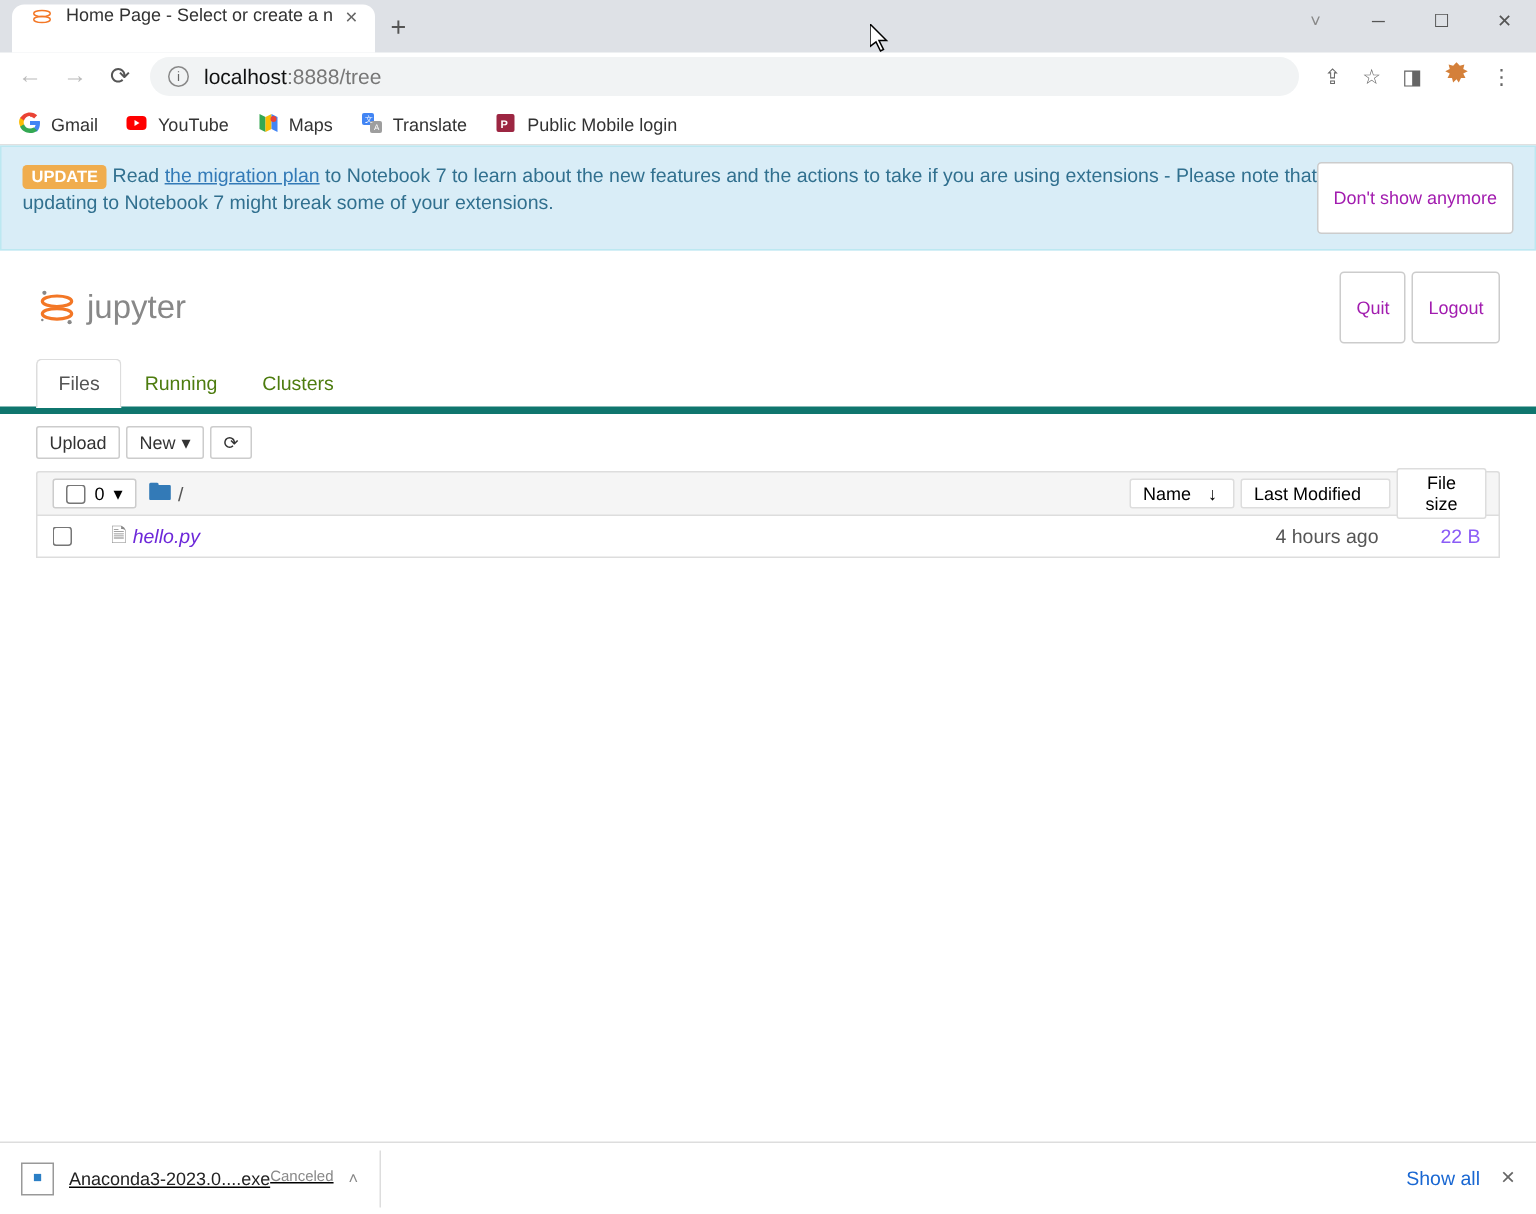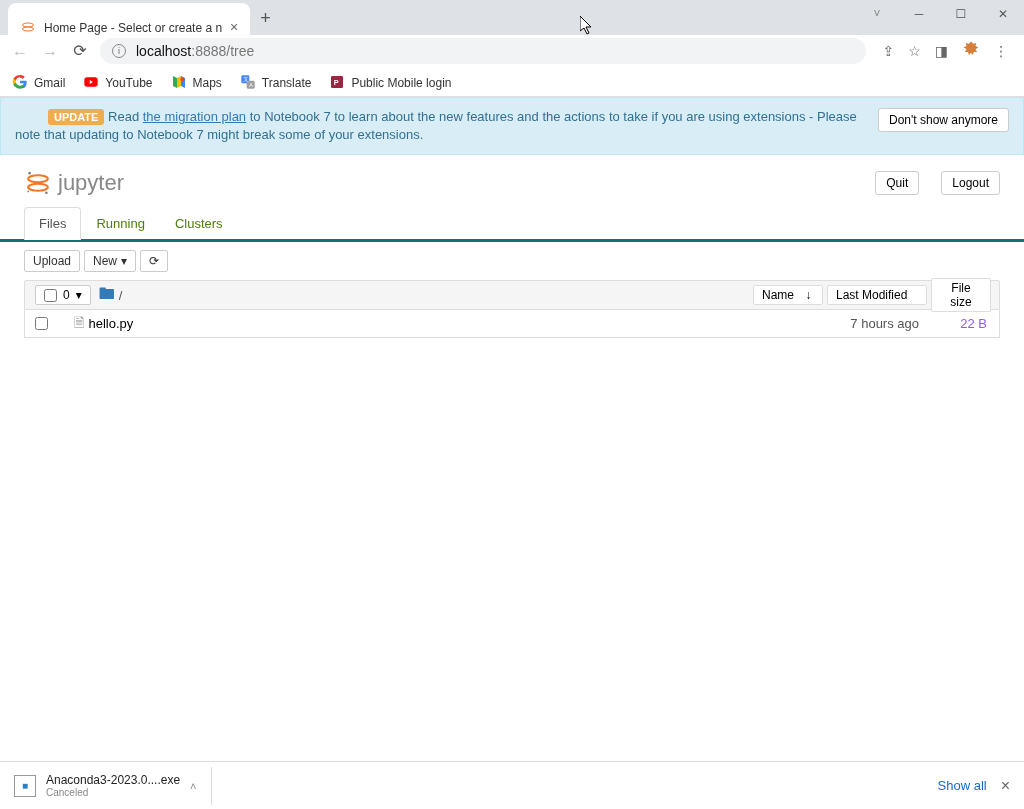--- a/index.html
+++ b/index.html
@@ -1,20 +1,20 @@
 <!DOCTYPE html>
 <html><head>
   <meta charset="utf-8">
   <style>
     * { margin: 0; padding: 0; box-sizing: border-box; font-family: Arial, sans-serif; }
     body { width: 1024px; height: 809px; overflow: hidden; background: #fff; }
     
     
     .browser-top { background: #dee1e6; height: 35px; display: flex; align-items: flex-end; padding: 0 8px; position: relative; }
-    .browser-tab { background: #fff; border-radius: 8px 8px 0 0; height: 32px; display: flex; align-items: flex-end; padding: 0 12px; gap: 8px; min-width: 210px; margin-top: 17px; }
+    .browser-tab { background: #fff; border-radius: 8px 8px 0 0; height: 32px; display: flex; align-items: flex-start; padding: 0 12px; gap: 8px; min-width: 210px; margin-top: 17px; }
     .tab-icon { width: 16px; height: 16px; }
     .tab-title { font-size: 12px; color: #333; overflow: hidden; white-space: nowrap; text-overflow: ellipsis; flex: 1; }
     .tab-close { font-size: 14px; color: #666; cursor: pointer; }
     .new-tab { margin-left: 10px; color: #555; font-size: 18px; cursor: pointer; padding-bottom: 6px; }
     .window-controls { position: absolute; right: 0; top: 0; display: flex; gap: 0; }
     .wc { width: 42px; height: 28px; display: flex; align-items: center; justify-content: center; font-size: 12px; cursor: pointer; color: #555; }
     .wc-chevron { width: 42px; height: 28px; display: flex; align-items: center; justify-content: center; color: #888; font-size: 12px; cursor: pointer; }
     
     .addr-bar { background: #fff; height: 32px; display: flex; align-items: center; padding: 0 10px; gap: 10px; border-bottom: 1px solid #fff; }
     .nav-btn { color: #bbb; font-size: 16px; cursor: pointer; width: 20px; text-align: center; }
@@ -28,65 +28,65 @@
     .ext-icon svg { width: 18px; height: 18px; }
     
     
     .bookmarks { height: 30px; display: flex; align-items: center; padding: 0 12px; gap: 18px; border-bottom: 1px solid #e0e0e0; background: #fff; }
     .bm { display: flex; align-items: flex-end; gap: 6px; font-size: 12px; color: #333; cursor: pointer; }
     .bm-icon { width: 16px; height: 16px; }
     
     
     .update-banner { background: #d9edf7; border: 1px solid #bce8f1; padding: 10px 14px; display: flex; align-items: flex-start; justify-content: space-between; font-size: 13px; color: #8a6d3b; }
     .update-banner .msg { flex: 1; line-height: 1.4; color: #31708f; }
-    .update-badge { background: #f0ad4e; color: #fff; padding: 2px 6px; border-radius: 3px; font-size: 11px; font-weight: bold; margin-left: 33px; }
+    .update-badge { background: #f0ad4e; color: #fff; padding: 2px 6px; border-radius: 3px; font-size: 11px; font-weight: bold; }
     .update-banner a { color: #337ab7; text-decoration: underline; }
-    .btn { background: #fff; border: 1px solid #ccc; padding: 4px 10px; font-size: 12px; border-radius: 3px; cursor: pointer; color: #000000; }
+    .btn { background: #fff; border: 1px solid #ccc; padding: 16px 10px; font-size: 12px; border-radius: 3px; cursor: pointer; color: #a21caf; }
     
     
     .jh { padding: 14px 24px 10px; display: flex; align-items: center; justify-content: space-between; }
     .logo { display: flex; align-items: center; gap: 6px; }
     .logo-icon { width: 28px; height: 28px; }
     .logo-text { color: #888; font-size: 22px; font-weight: normal; }
-    .hdr-btns { display: flex; gap: 22px; }
-    
-    
-    .tabs { border-bottom: 3px solid #0f766e; padding: 0 24px; display: flex; }
+    .hdr-btns { display: flex; gap: 4px; }
+    
+    
+    .tabs { border-bottom: 5px solid #0f766e; padding: 0 24px; display: flex; }
     .tab { padding: 8px 14px; font-size: 13px; color: #4d7c0f; cursor: pointer; border: 1px solid transparent; margin-bottom: -1px; border-radius: 4px 4px 0 0; }
     .tab.active { color: #555; border: 1px solid #ddd; border-bottom: 1px solid #fff; background: #fff; }
     
     
     .toolbar { display: flex; justify-content: space-between; align-items: center; padding: 8px 24px; font-size: 13px; color: #555; }
     .tb-right { display: flex; gap: 4px; }
     .btn-sm { background: #fff; border: 1px solid #ccc; padding: 3px 8px; font-size: 12px; border-radius: 2px; cursor: pointer; color: #333; display: flex; align-items: center; gap: 4px; }
     
     
     .file-list { padding: 0 24px 10px; }
     .fl-header { display: flex; align-items: center; background: #f5f5f5; border: 1px solid #ddd; border-radius: 2px 2px 0 0; height: 30px; padding: 0 8px; font-size: 13px; }
     .fl-header .col { border: 1px solid #ddd; border-radius: 2px; padding: 2px 8px; background: #fff; font-size: 12px; display: flex; align-items: center; gap: 4px; }
     .fl-row { display: flex; align-items: center; border: 1px solid #ddd; border-top: none; height: 28px; padding: 0 8px; font-size: 13px; }
     .chk-area { display: flex; align-items: center; gap: 6px; padding: 0 2px; }
     .chk-area input { margin: 0; }
     .sel-count { background: #fff; border: 1px solid #ccc; padding: 2px 8px; border-radius: 2px; display: flex; align-items: center; gap: 6px; font-size: 12px; }
     .folder-icon { color: #337ab7; font-size: 16px; margin-left: 6px; }
     .breadcrumb { color: #555; margin-left: 4px; }
     .spacer { flex: 1; }
-    .file-link { color: #000000; cursor: pointer; }
+    .file-link { color: #6d28d9; cursor: pointer; font-style: italic; }
     .file-icon { color: #888; margin: 0 4px 0 24px; }
     .col-name { width: 70px; text-align: right; }
     .col-mod { width: 100px; text-align: center; margin-left: 4px; }
     .col-size { width: 60px; text-align: center; margin-left: 4px; }
     .row-mod { width: 110px; text-align: right; color: #555; padding-right: 12px; }
     .row-size { width: 60px; text-align: right; color: #8b5cf6; padding-right: 4px; }
     
     
     .download-bar { position: absolute; bottom: 0; left: 0; right: 0; height: 48px; border-top: 1px solid #ddd; display: flex; align-items: center; padding: 0 14px; background: #fff; }
     .dl-item { display: flex; align-items: center; gap: 10px; flex: 0 0 auto; padding-right: 14px; border-right: 1px solid #ddd; height: 38px; }
     .dl-icon { width: 22px; height: 22px; border: 1px solid #999; display: flex; align-items: center; justify-content: center; font-size: 10px; color: #2b7fc5; }
-    .dl-texts { display: flex; flex-direction: column; }
+    .dl-texts { display: flex; flex-direction: row; text-decoration: underline; }
     .dl-name { font-size: 12px; color: #222; }
     .dl-status { font-size: 10px; color: #888; }
     .dl-chev { color: #888; font-size: 11px; cursor: pointer; }
     .dl-right { margin-left: auto; display: flex; align-items: center; gap: 14px; }
     .show-all { color: #1967d2; font-size: 13px; cursor: pointer; }
     .dl-close { color: #666; font-size: 16px; cursor: pointer; }
     
     .cursor-icon { position: absolute; top: 16px; left: 580px; pointer-events: none; }
   </style>
 </head>
@@ -239,21 +239,21 @@
     <div class="col col-mod">Last Modified</div>
     <div class="col col-size">File size</div>
   </div>
   <div class="fl-row">
     <div class="chk-area">
       <input type="checkbox" style="">
     </div>
     <span class="file-icon">🗎</span>
     <span class="file-link">hello.py</span>
     <div class="spacer"></div>
-    <span class="row-mod">7 hours ago</span>
+    <span class="row-mod">4 hours ago</span>
     <span class="row-size">22 B</span>
   </div>
 </div>
 
 <div class="download-bar">
   <div class="dl-item">
     <div class="dl-icon">■</div>
     <div class="dl-texts">
       <span class="dl-name">Anaconda3-2023.0....exe</span>
       <span class="dl-status">Canceled</span>

